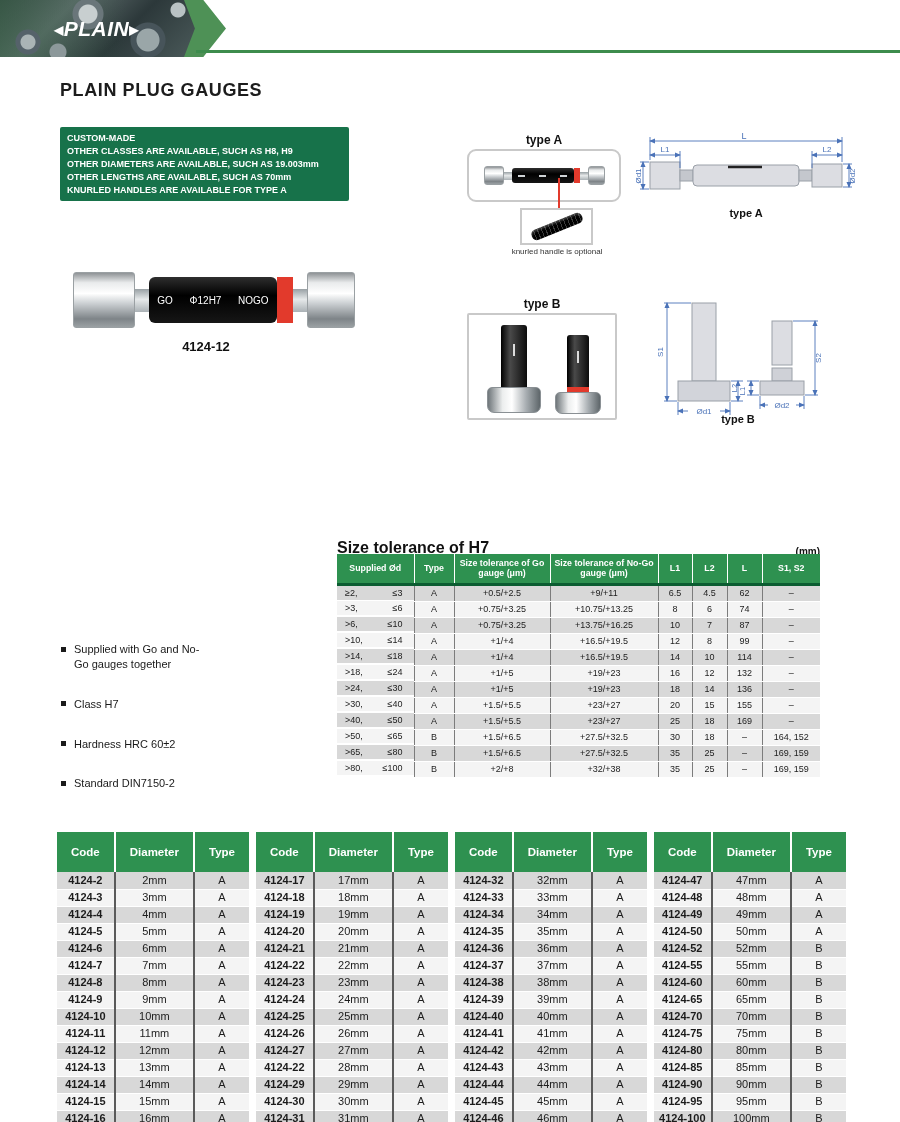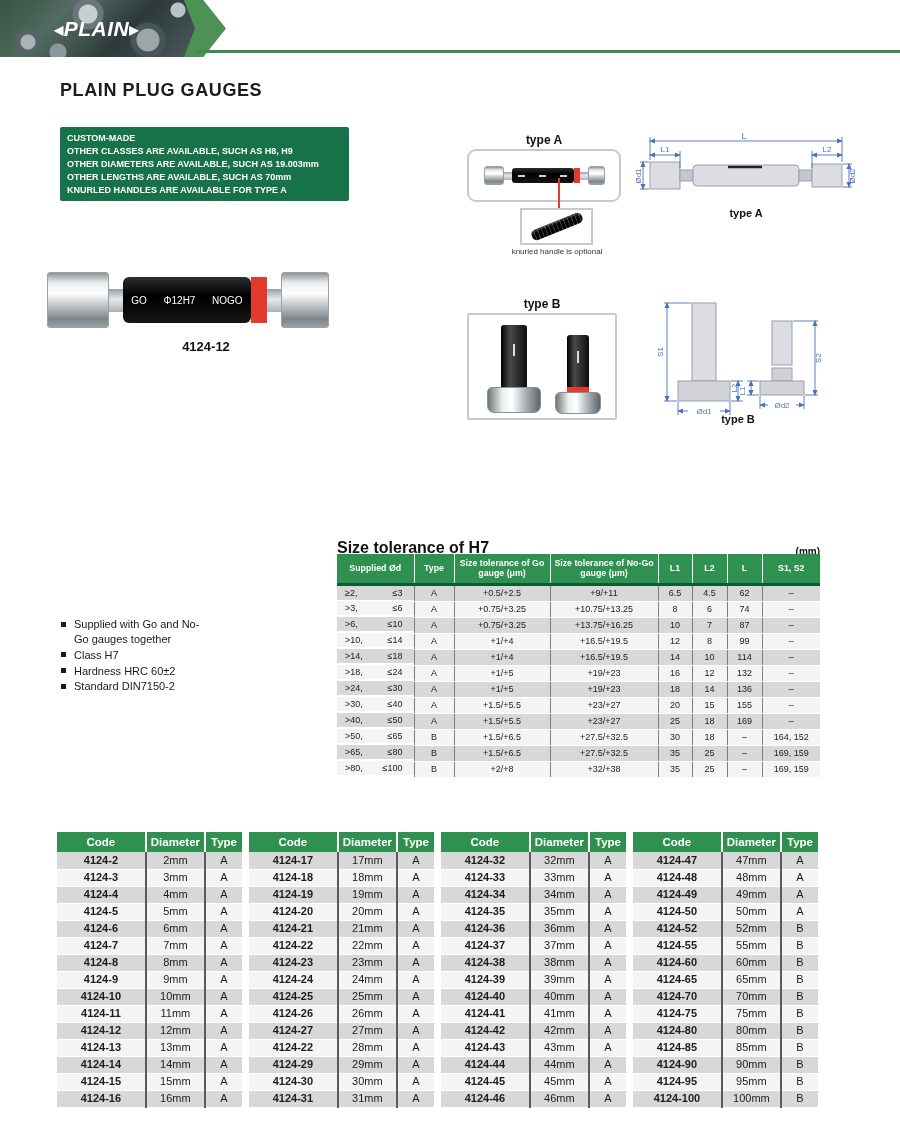--- a/index.html
+++ b/index.html
@@ -46,21 +46,21 @@
   .gauge { display:flex; align-items:center; }
   .g-cap { background:linear-gradient(180deg,#8f9396 0%,#e9ebec 18%,#ffffff 38%,#cfd3d6 55%,#7e8488 85%,#9aa0a3 100%);
     border-radius:3px; border:1px solid #9aa0a3; }
   .g-neck { background:linear-gradient(180deg,#98a0a4,#e6e9ea 45%,#aab1b5); }
   .g-body { background:linear-gradient(180deg,#2e2e2e,#000 40%,#161616);
     border-radius:6px; display:flex; align-items:center; justify-content:space-around;
     color:#fff; position:relative; }
   .g-red { background:var(--red,#e23a2c); }
 
   
-  .product-photo { position:absolute; left:47px; top:268px; width:282px; height:64px; }
+  .product-photo { position:absolute; left:73px; top:268px; width:282px; height:64px; }
   .product-photo .g-cap.l { width:62px; height:56px; }
   .product-photo .g-neck { width:14px; height:23px; }
   .product-photo .g-body { width:128px; height:46px; font-size:10px; }
   .product-photo .g-red { width:16px; height:46px; }
   .product-photo .g-cap.r { width:48px; height:56px; }
   .product-caption { position:absolute; left:65px; top:339px; width:282px; text-align:center;
     font-size:13px; font-weight:bold; color:#111; }
 
   
   .typeA-label { left:467px; top:133px; width:154px; }
@@ -94,21 +94,21 @@
     border:1px solid #8a9094; border-radius:5px 5px 7px 7px; }
 
   
   .diagramA { position:absolute; left:636px; top:131px; width:220px; height:90px; }
   .diagramB { position:absolute; left:648px; top:293px; width:180px; height:132px; }
   svg text { font-family:"Liberation Sans", sans-serif; }
 
   
   .features { position:absolute; left:60px; top:617px; width:152px; list-style:none;
     font-size:11px; color:#1a1a1a; line-height:1.35; }
-  .features li { position:relative; padding-left:14px; margin-bottom:1px; }
+  .features li { position:relative; padding-left:14px; margin-bottom:1px;margin-top:25px; }
   .features li::before { content:""; position:absolute; left:1px; top:4.5px; width:5px; height:5px;
     background:#1a1a1a; }
 
   
   .tol-head { position:absolute; left:337px; top:539px; width:483px; display:flex;
     justify-content:space-between; align-items:flex-end; }
   .tol-title { font-size:16px; font-weight:bold; color:#111; }
   .tol-unit { font-size:10px; font-weight:bold; color:#111; }
   table.tol { position:absolute; left:337px; top:554px; width:483px; border-collapse:collapse;
     table-layout:fixed; font-size:9px; color:#1c1c1c; }
@@ -121,21 +121,21 @@
     border-left:1px solid #7c7c7c; border-bottom:1px solid #fff; }
   table.tol td:first-child { border-left:none; }
   table.tol td.split { display:flex; justify-content:space-between; padding:2px 11px 2px 8px; }
   tr.zr-even td { background:#d8d8d8; }
   tr.zr-odd  td { background:#f4f4f4; }
 
   
   .code-tables { position:absolute; left:57px; top:832px; width:761px; display:flex; gap:7px; }
   table.code { flex:1; border-collapse:collapse; table-layout:fixed; font-size:11px; color:#1c1c1c; }
   table.code th { background:var(--green,#2e9150); color:#fff; font-weight:bold; font-size:11.5px;
-    height:20px; padding:0; border-left:2px solid #fff; }
+    height:20px; padding:14px; border-left:2px solid #fff; }
   table.code th:first-child { border-left:none; }
   table.code td { text-align:center; height:17px; padding:1px; line-height:13px;
     border-left:2px solid #5a5a5a; border-bottom:1.5px solid #fff; }
   table.code td:first-child { border-left:none; font-weight:bold; }
   table.code col.c1 { width:48%; } table.code col.c2 { width:32%; } table.code col.c3 { width:20%; }
 </style>
 </head>
 <body>
 
 <div class="page">

